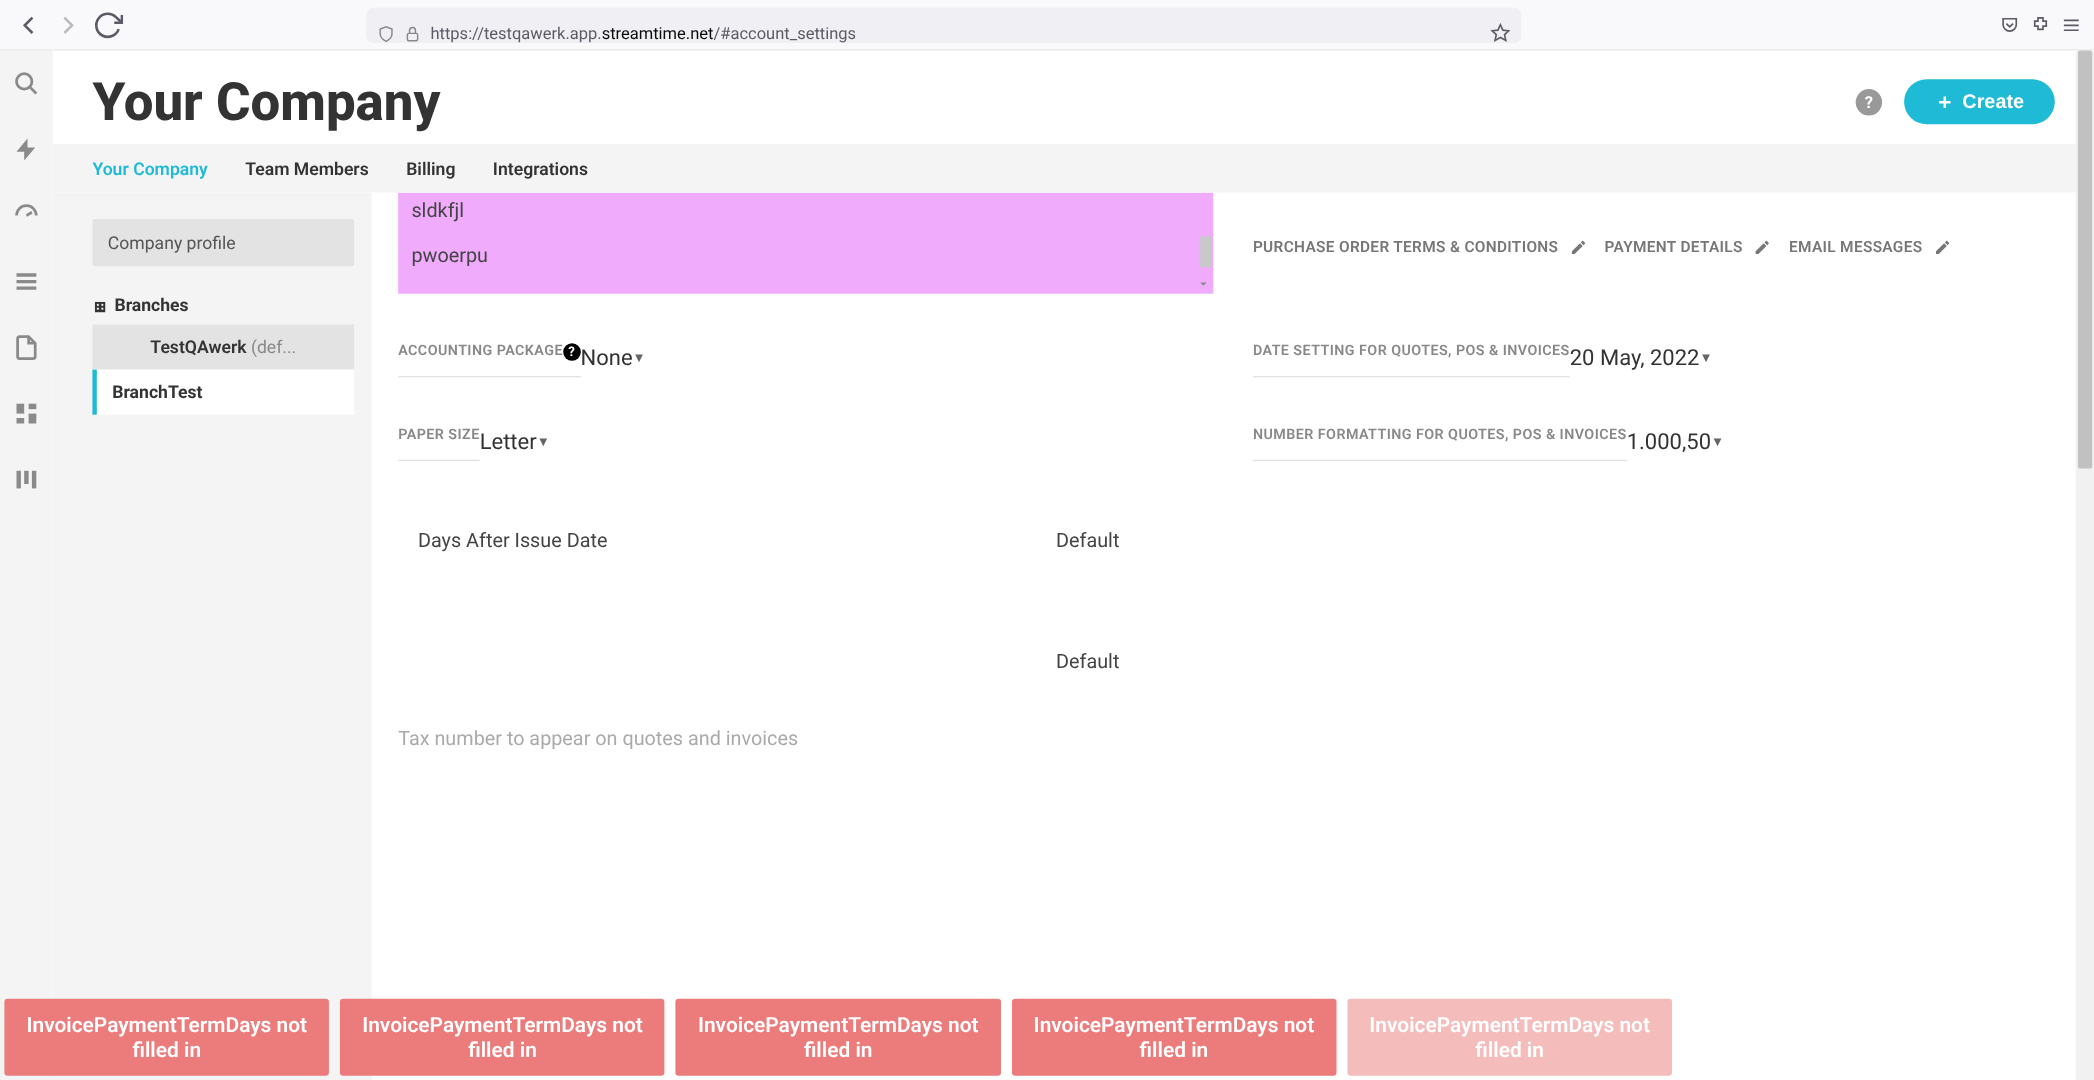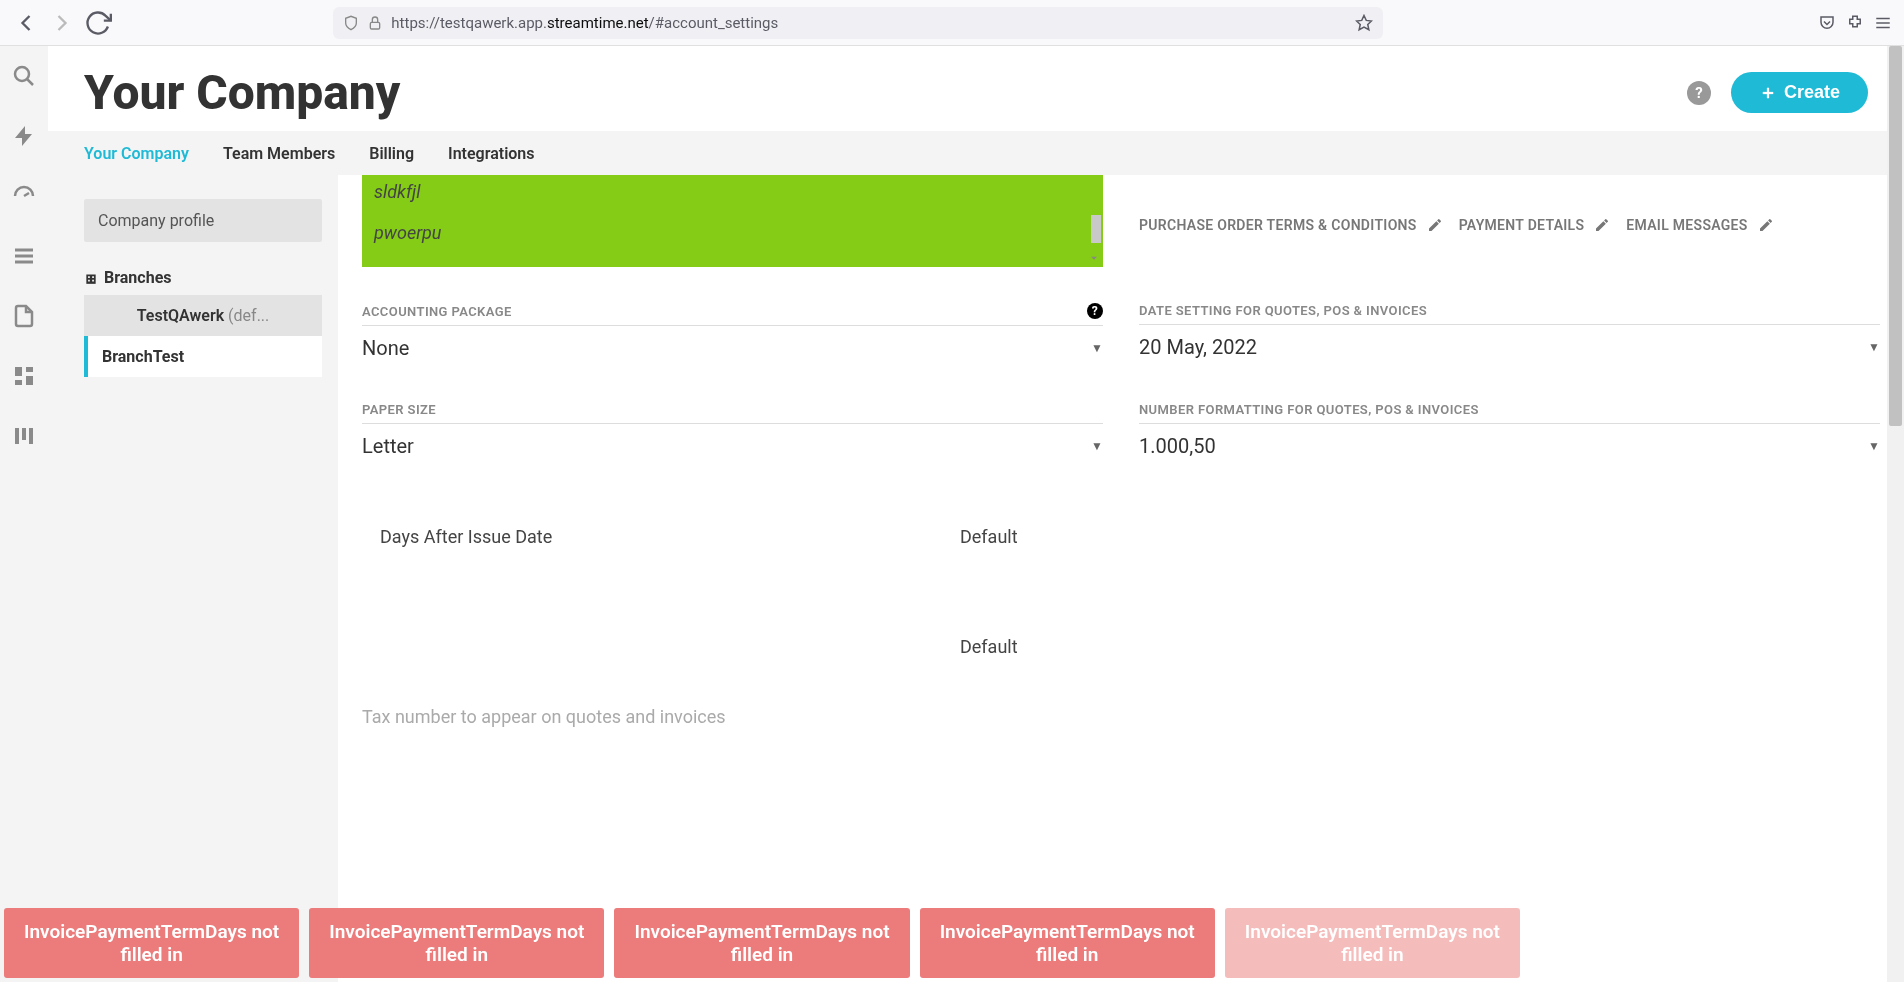--- a/index.html
+++ b/index.html
@@ -2,21 +2,21 @@
 <html><head>
 <meta charset="utf-8">
 <style>
 * { box-sizing: border-box; margin: 0; padding: 0; }
 body { font-family: -apple-system, BlinkMacSystemFont, "Segoe UI", Roboto, sans-serif; background: #fff; overflow: hidden; width: 1904px; height: 982px; position: relative; }
 
 
 .browser-bar { height: 46px; background: #f9f9fb; border-bottom: 1px solid #e0e0e0; display: flex; align-items: center; padding: 0 12px; gap: 8px; }
 .nav-btn { width: 28px; height: 28px; display: flex; align-items: center; justify-content: center; color: #5b5b66; cursor: pointer; border-radius: 4px; }
 .nav-btn.disabled { color: #bbb; }
-.url-bar { flex: 1; max-width: 1050px; margin: 0 auto; height: 32px; background: #f0f0f4; border-radius: 6px; display: flex; align-items: center; padding: 0 10px; gap: 8px; color: #5b5b66; font-size: 15px; }
+.url-bar { flex: 1; max-width: 1050px; margin: 0 auto; height: 32px; background: #f0f0f4; border-radius: 6px; display: flex; align-items: flex-end; padding: 0 10px; gap: 8px; color: #5b5b66; font-size: 15px; }
 .url-text { flex: 1; }
 .url-text .domain { color: #0c0c0d; }
 .browser-right { display: flex; gap: 10px; align-items: center; margin-left: auto; }
 
 
 .app { display: flex; height: calc(982px - 46px); position: relative; }
 
 
 .icon-rail { width: 48px; background: #f4f4f4; display: flex; flex-direction: column; align-items: center; padding-top: 18px; gap: 36px; }
 .rail-icon { width: 24px; height: 24px; color: #8a8a8a; display: flex; align-items: center; justify-content: center; }
@@ -45,28 +45,28 @@
 .side-item.filled { background: #e3e3e3; }
 .section-header { display: flex; align-items: center; gap: 6px; font-weight: 700; color: #333; margin: 26px 0 8px 0; font-size: 16px; }
 .branch-item { padding: 11px 14px; font-size: 16px; color: #333; cursor: pointer; font-weight: 600; }
 .branch-item.default { background: #e3e3e3; text-align: center; }
 .branch-item.active { background: #fff; border-left: 4px solid #1ebad6; font-weight: 700; }
 .branch-suffix { color: #888; font-weight: 400; }
 
 
 .form-pane { flex: 1; background: #fff; padding: 0 24px; overflow-y: auto; position: relative; }
 .form-grid { display: grid; grid-template-columns: 1fr 1fr; gap: 14px 36px; }
-.textarea { width: 100%; min-height: 92px; background: #84cc16; border: none; padding: 6px 12px; font-size: 18px; color: #444; font-family: inherit; resize: none; position: relative; font-style: italic; }
+.textarea { width: 100%; min-height: 92px; background: #f0abfc; border: none; padding: 6px 12px; font-size: 18px; color: #444; font-family: inherit; resize: none; position: relative; }
 .textarea-container { position: relative; }
 
 .edit-links { display: flex; flex-direction: row; gap: 16px; padding-top: 8px; }
 .edit-link { display: flex; align-items: center; gap: 10px; font-size: 14px; color: #777; font-weight: 600; letter-spacing: 0.3px; }
 .pencil { color: #777; }
 
-.field { display: flex; flex-direction: column; gap: 0; margin-top: 22px; }
+.field { display: flex; flex-direction: row; gap: 0; margin-top: 22px; }
 .field-label { font-size: 13px; color: #888; font-weight: 600; letter-spacing: 0.4px; border-bottom: 1px solid #ddd; padding-bottom: 6px; display: flex; align-items: center; justify-content: space-between; }
 .field-value { font-size: 20px; color: #333; padding: 10px 0 6px 0; display: flex; justify-content: space-between; align-items: center; }
 .caret-down { color: #666; font-size: 12px; }
 .help-dot { width: 16px; height: 16px; border-radius: 50%; background: #000; color: #fff; font-size: 12px; font-weight: bold; display: flex; align-items: center; justify-content: center; }
 
 .placeholder-text { color: #aaa; font-size: 18px; padding: 10px 0; }
 
 
 .toast-stack { position: absolute; left: 4px; right: 384px; bottom: 4px; display: flex; flex-direction: row; gap: 10px; z-index: 999; }
 .toast { background: #ec7b7b; color: #fff; text-align: center; padding: 12px 0; font-size: 19px; font-weight: 600; border-radius: 3px; }

